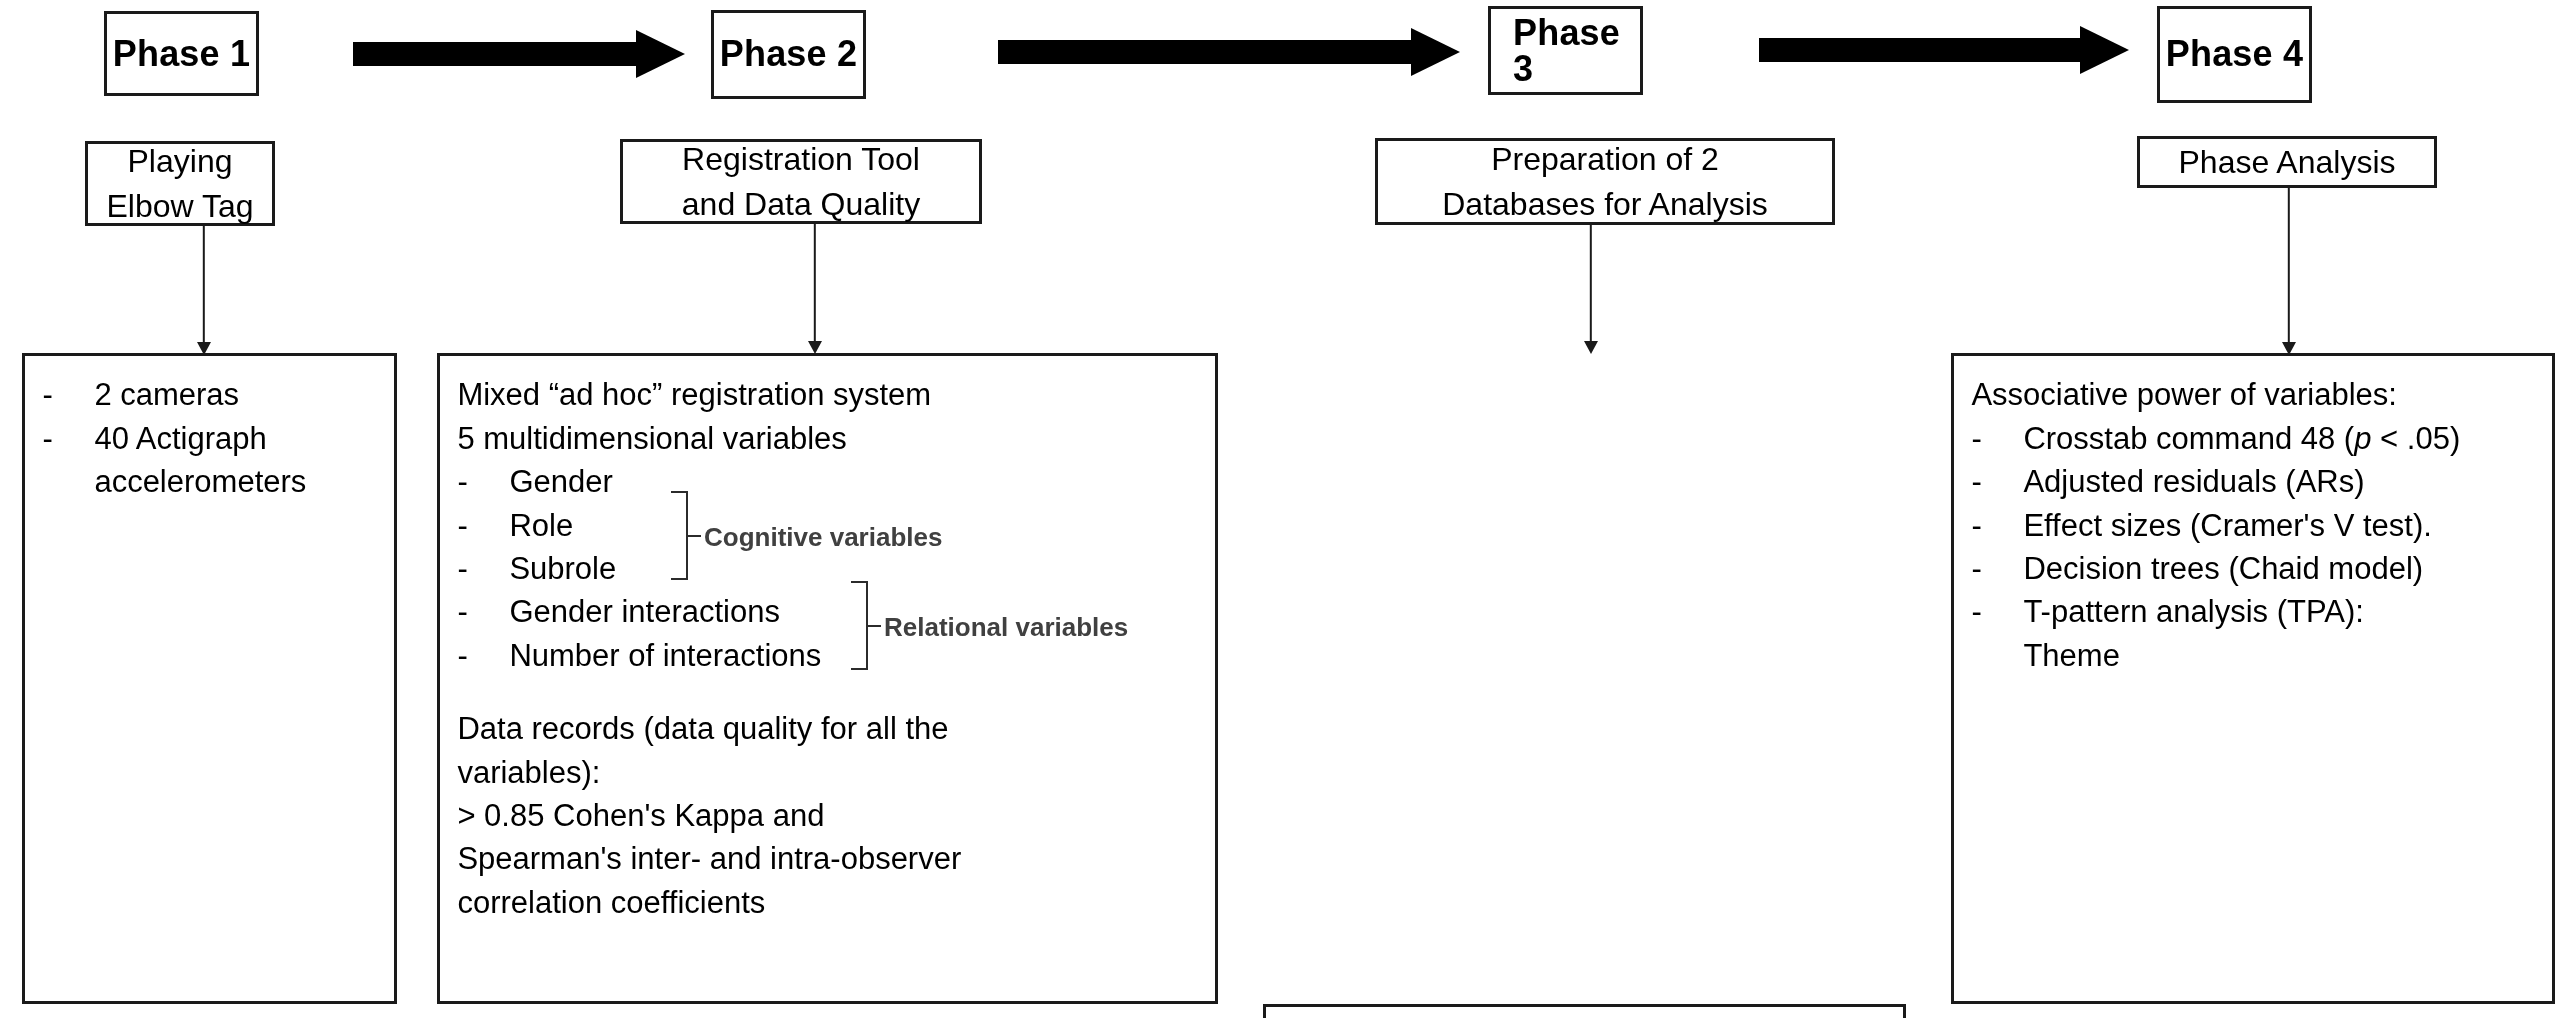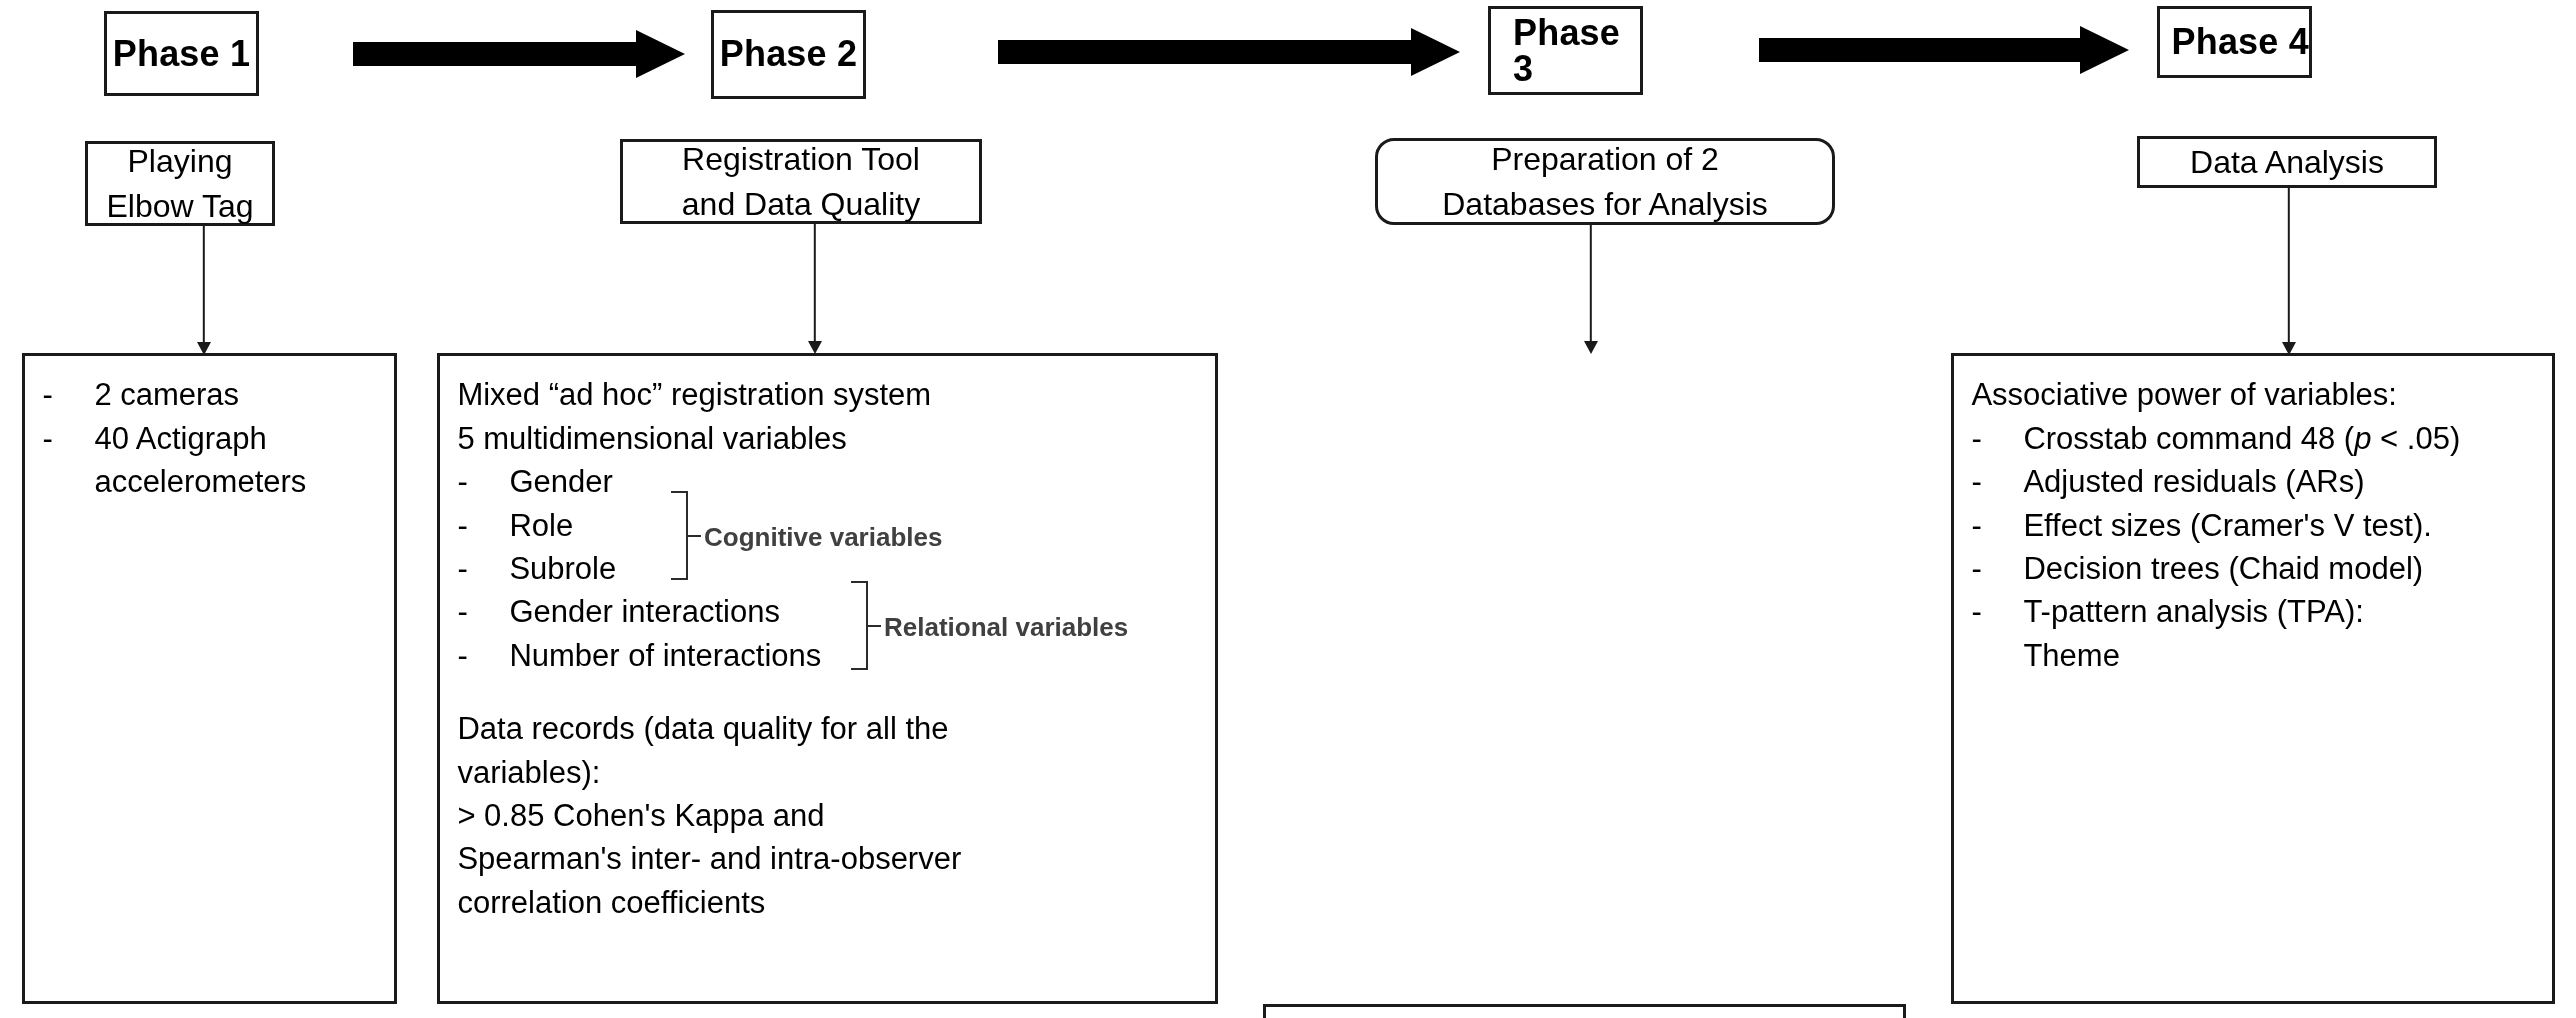--- a/index.html
+++ b/index.html
@@ -141,21 +141,21 @@
   </div>
 
   <div class="abs phase-box" style="left:711px;top:9.5px;width:155px;height:89px;">
     <span>Phase 2</span>
   </div>
 
   <div class="abs phase-box" style="left:1488px;top:6.3px;width:155px;height:89px;padding-left:22px;">
     <span>Phase 3</span>
   </div>
 
-  <div class="abs phase-box" style="left:2157px;top:5.5px;width:155px;height:72px;justify-content:flex-end;">
+  <div class="abs phase-box" style="left:2157px;top:5.5px;width:155px;height:97px;">
     <span>Phase 4</span>
   </div>
 
   <div class="block-arrow" style="left:353px;top:30px;width:332px;height:47px;">
     <div class="shaft" style="width:285px;height:24px;"></div>
     <div class="head" style="border-width:24px 0 24px 49px;"></div>
   </div>
 
   <div class="block-arrow" style="left:998px;top:28.5px;width:462px;height:47px;">
     <div class="shaft" style="width:415px;height:24px;"></div>
@@ -170,27 +170,27 @@
   <div class="abs sub-box" style="left:85px;top:141px;width:190px;height:85px;flex-direction:column;">
     <div>Playing</div>
     <div>Elbow Tag</div>
   </div>
 
   <div class="abs sub-box" style="left:620px;top:139px;width:362px;height:85px;flex-direction:column;">
     <div>Registration Tool</div>
     <div>and Data Quality</div>
   </div>
 
-  <div class="abs sub-box" style="left:1375px;top:138px;width:460px;height:87px;flex-direction:column;border-radius:19px;">
+  <div class="abs sub-box" style="left:1375px;top:138px;width:460px;height:87px;flex-direction:column;">
     <div>Preparation of 2</div>
     <div>Databases for Analysis</div>
   </div>
 
   <div class="abs sub-box" style="left:2137px;top:136px;width:300px;height:52px;">
-    <div>Data Analysis</div>
+    <div>Phase Analysis</div>
   </div>
 
   <div class="v-conn" style="left:196px;top:226px;width:16px;height:129px;">
     <div class="line" style="height:117px;"></div>
       <div class="tip"></div>
   </div>
   <div class="v-conn" style="left:807px;top:224px;width:16px;height:130px;">
     <div class="line" style="height:119px;"></div>
       <div class="tip"></div>
   </div>

